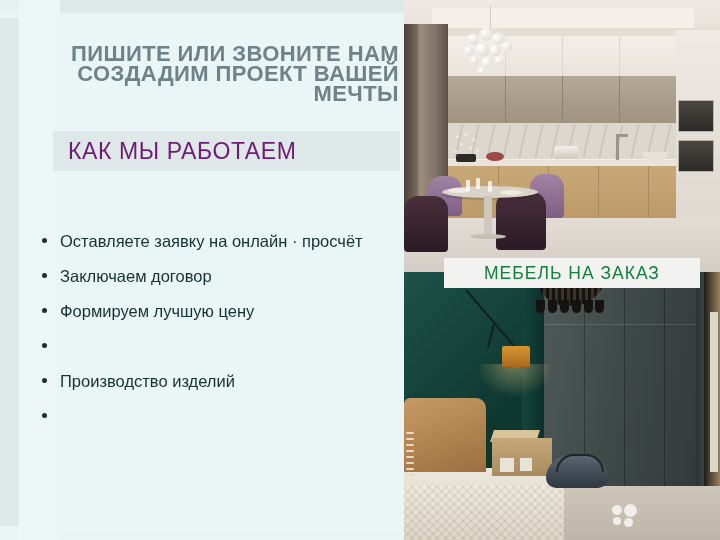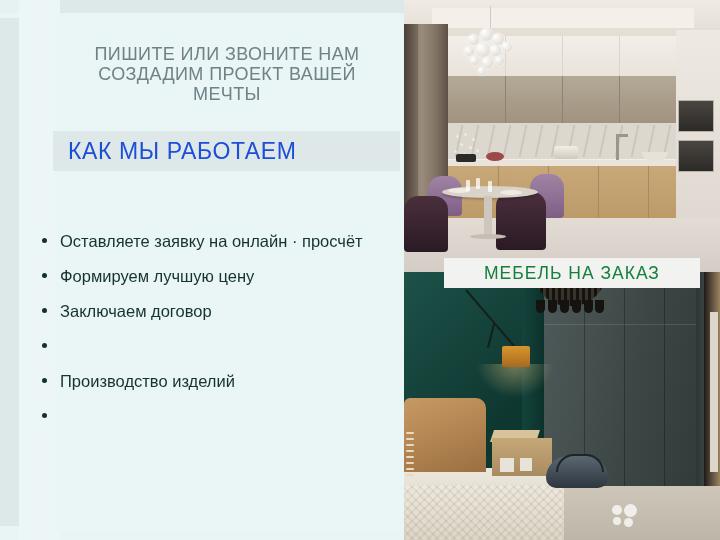--- a/index.html
+++ b/index.html
@@ -14,33 +14,33 @@
   .bg-base{position:absolute;left:0;top:0;width:404px;height:540px;background:#e9f4f4;}
   .band-top{position:absolute;left:60px;top:0;width:344px;height:13px;background:#dde8e8;}
   .band-left{position:absolute;left:0;top:18px;width:19px;height:508px;background:#dde8e8;}
   .band-left-top{position:absolute;left:0;top:0;width:19px;height:13px;background:#e6f1f1;}
   .gap-v{position:absolute;left:19px;top:0;width:41px;height:540px;background:#edf6f6;}
   .panel-main{position:absolute;left:55px;top:17px;width:349px;height:514px;background:#eaf5f5;}
 
   
   .headline{
     position:absolute;left:55px;top:44px;width:344px;
-    text-align:center;color:#6e8287;
-    font-size:18px;line-height:20px;letter-spacing:.4px;
-    font-weight:400;white-space:pre-line;
+    text-align:right;color:#6e8287;
+    font-size:22px;line-height:20px;letter-spacing:.4px;
+    font-weight:700;white-space:pre-line;
   }
 
   
   .titlebar{
     position:absolute;left:53px;top:131px;width:347px;height:40px;
     background:#dee8e8;
   }
   .titlebar span{
     position:absolute;left:15px;top:7px;
-    font-size:23px;color:#1d4ed8;letter-spacing:.6px;font-weight:400;
+    font-size:23px;color:#701a75;letter-spacing:.6px;font-weight:400;
   }
 
   
   .list{position:absolute;left:42px;top:228px;width:360px;}
   .li{position:relative;height:35px;color:#15332f;font-size:16.5px;line-height:26px;}
   .li .dot{
     position:absolute;left:0;top:10px;width:5px;height:5px;border-radius:50%;
     background:#16302d;
   }
   .li .txt{position:absolute;left:18px;top:0;white-space:nowrap;}
@@ -160,25 +160,25 @@
     <span>КАК МЫ РАБОТАЕМ</span>
   </div>
 
   <div class="list">
     <div class="li">
       <span class="dot"></span>
       <span class="txt"><span>Оставляете заявку на онлайн · просчёт</span><span class="hl"></span><span></span></span>
     </div>
     <div class="li">
       <span class="dot"></span>
+      <span class="txt"><span>Заключаем договор</span><span class="hl"></span><span></span></span>
+    </div>
+    <div class="li">
+      <span class="dot"></span>
       <span class="txt"><span>Формируем лучшую цену</span><span class="hl"></span><span></span></span>
-    </div>
-    <div class="li">
-      <span class="dot"></span>
-      <span class="txt"><span>Заключаем договор</span><span class="hl"></span><span></span></span>
     </div>
     <div class="li">
       <span class="dot"></span>
     </div>
     <div class="li">
       <span class="dot"></span>
       <span class="txt"><span>Производство изделий</span><span class="hl"></span><span></span></span>
     </div>
     <div class="li">
       <span class="dot"></span>

